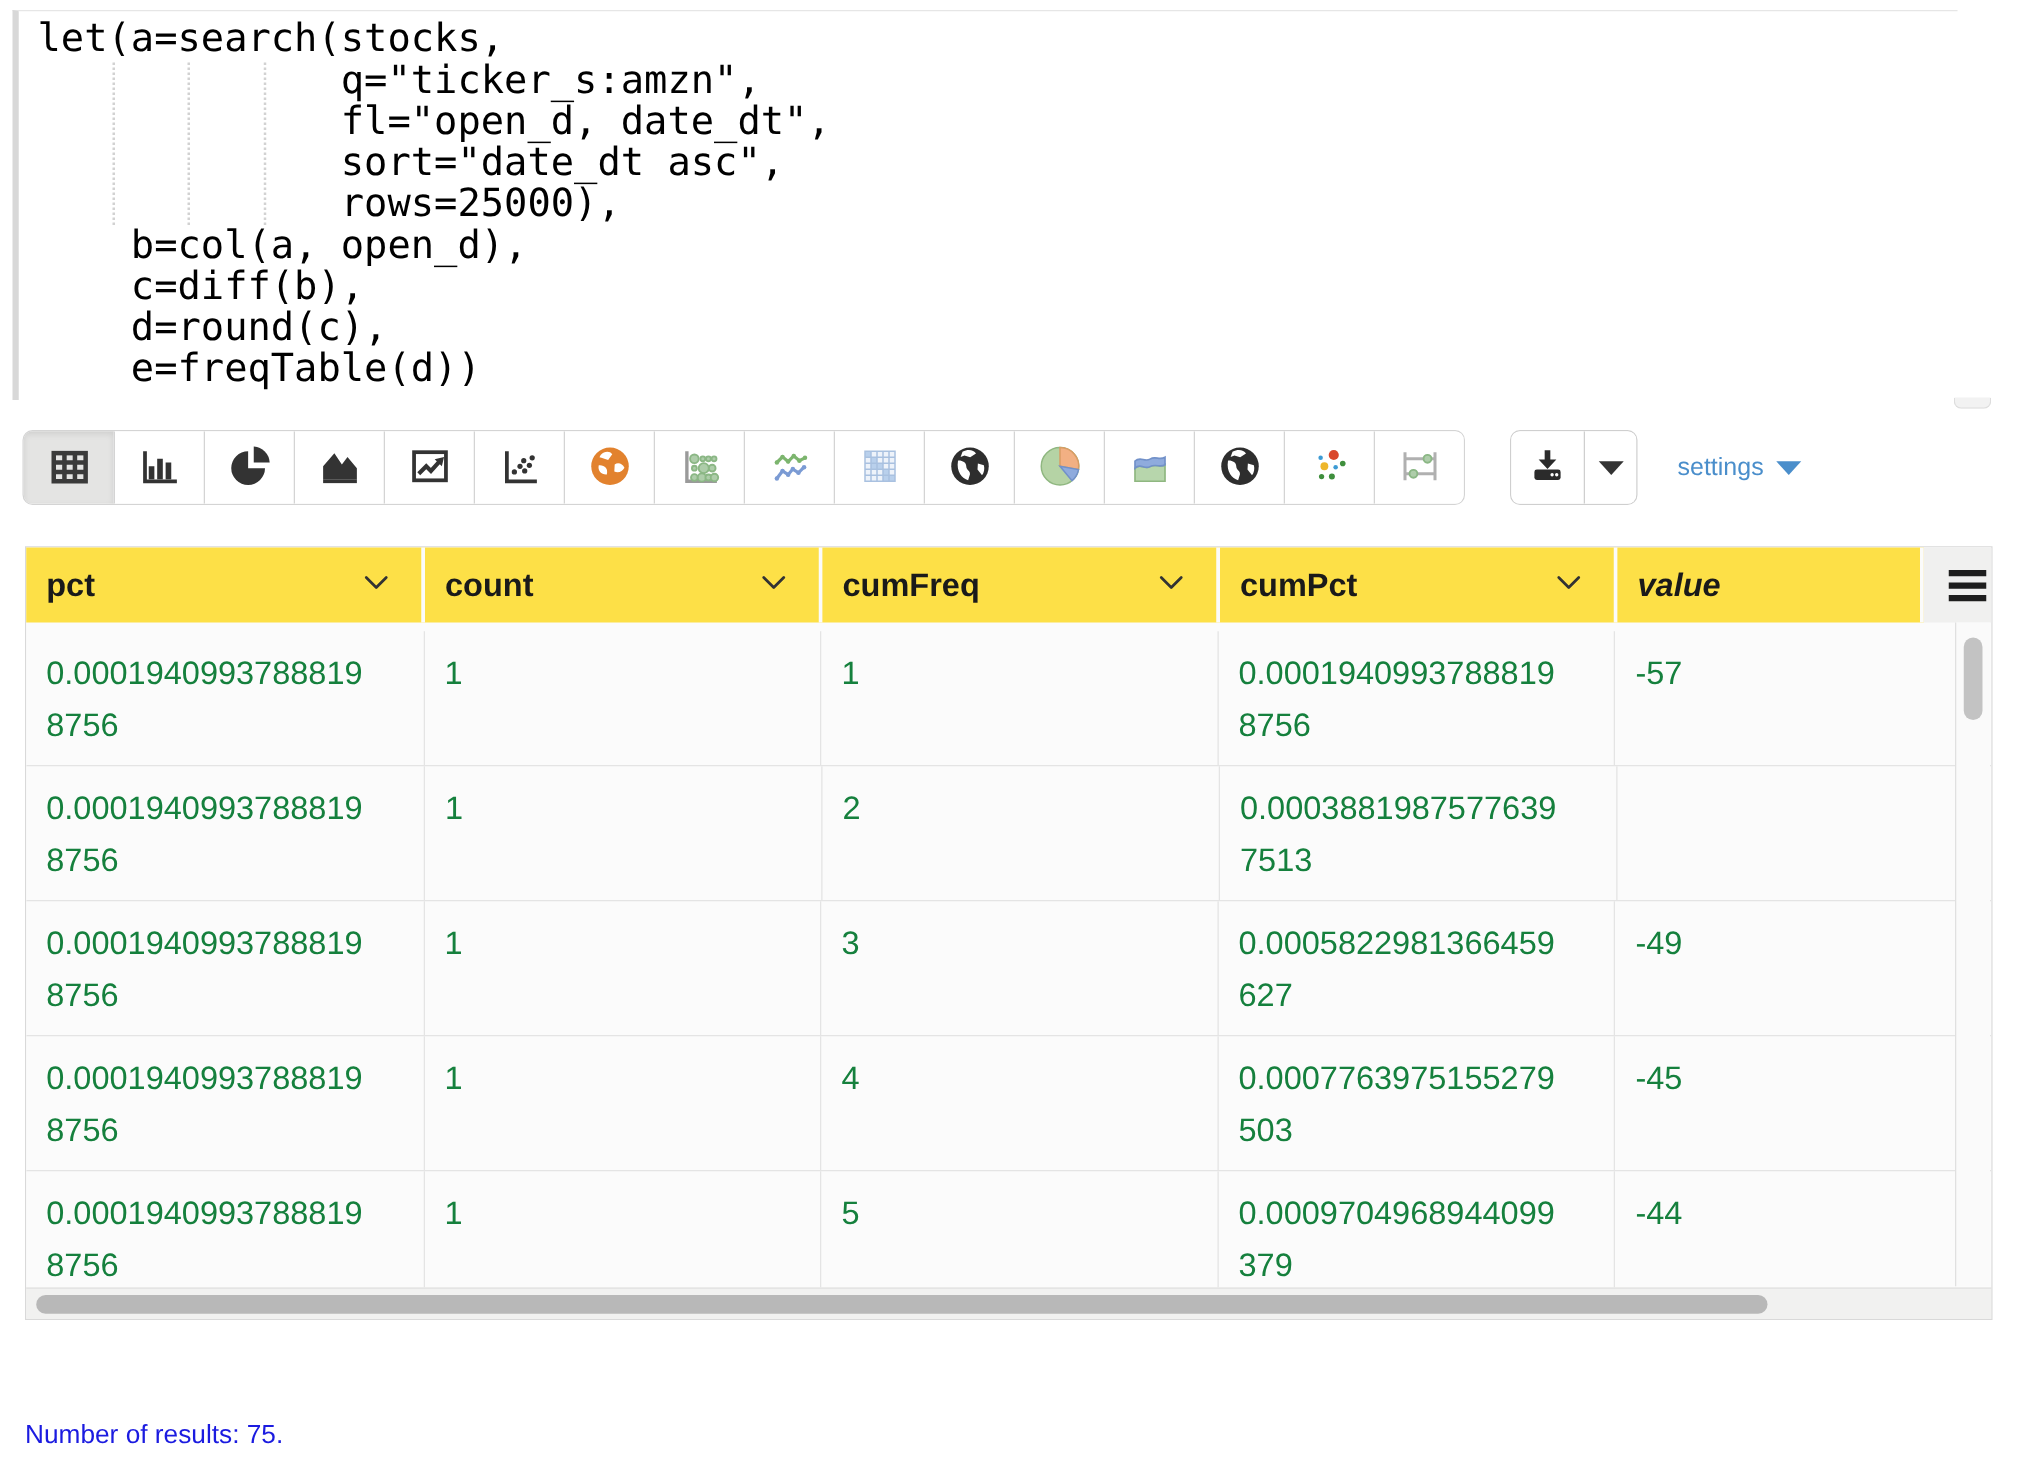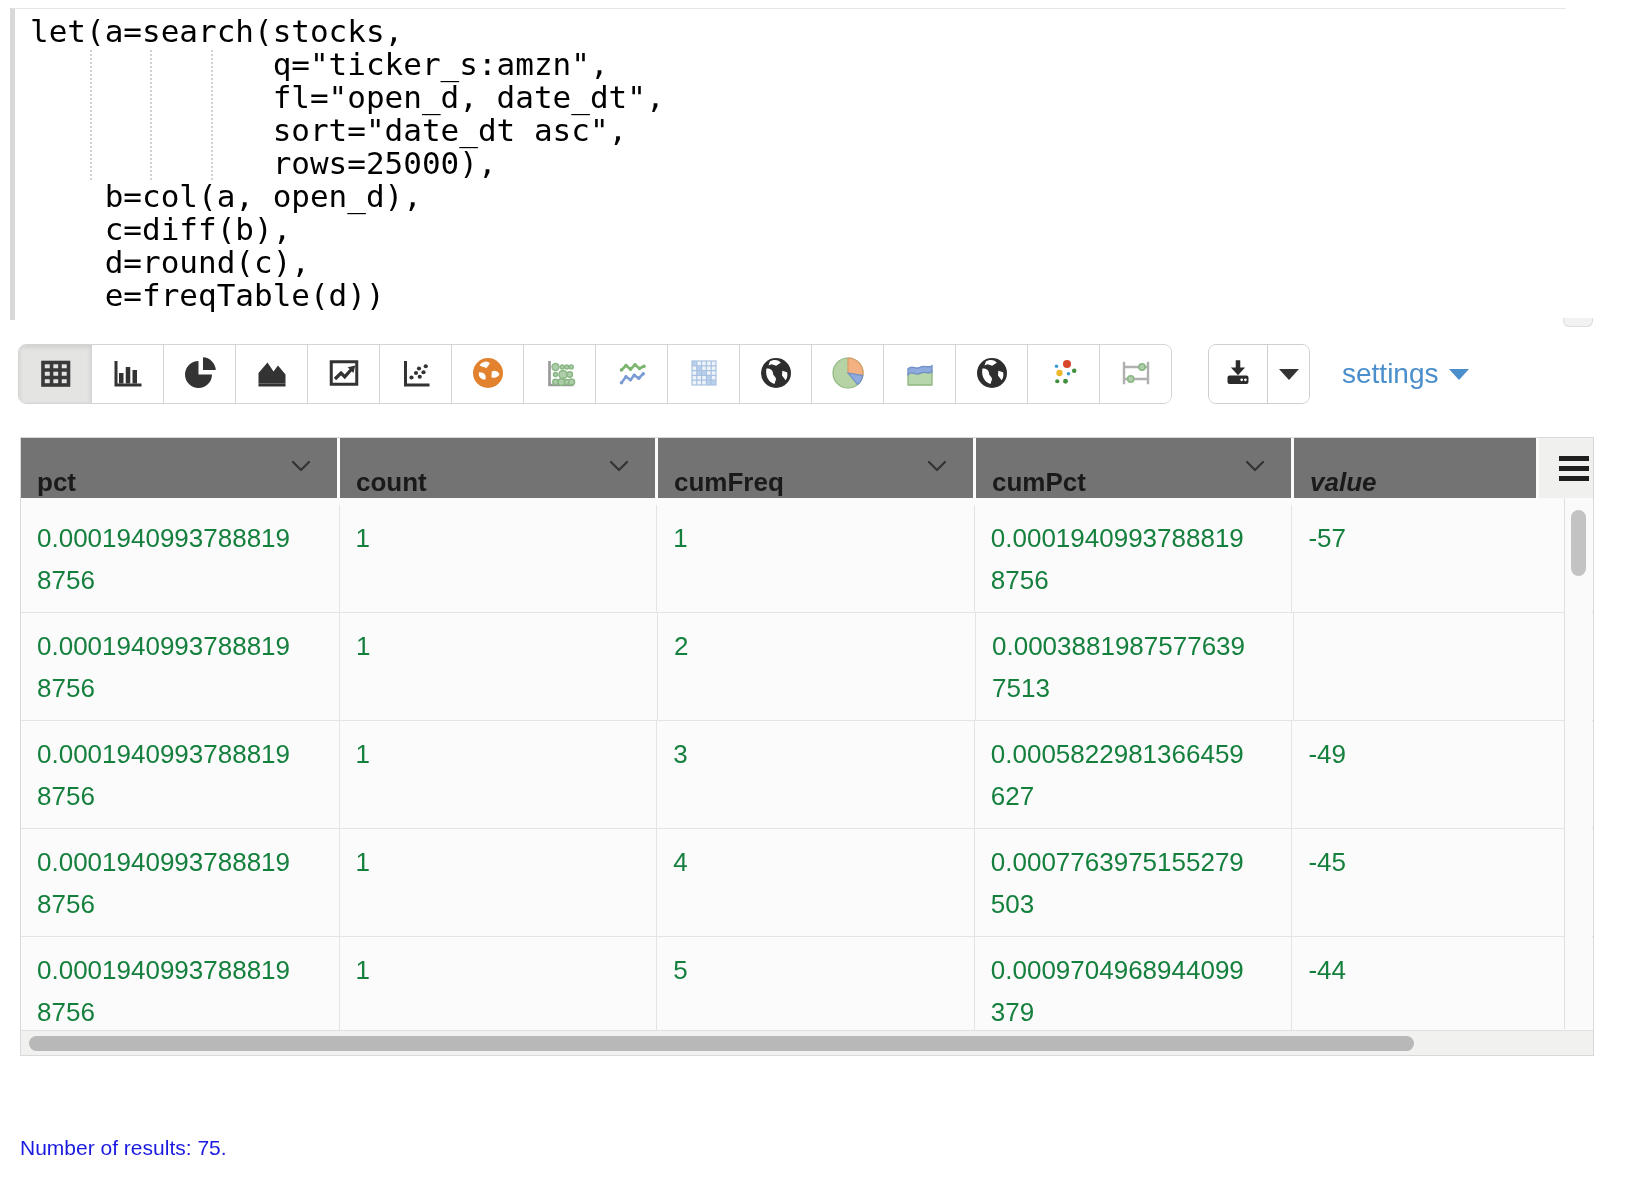--- a/index.html
+++ b/index.html
@@ -59,33 +59,33 @@
   .dl-caret {
     width:42px; height:58px; display:flex; align-items:center; justify-content:center;
     background:#fff; border:none; border-left:1px solid #cfcfcf; cursor:pointer; padding:0;
   }
   .caret-down {
     width:0; height:0; border-left:10px solid transparent;
     border-right:10px solid transparent; border-top:11px solid #333;
   }
   .settings-link {
     margin-left:32px; display:flex; align-items:center; gap:10px;
-    color:#4a8ecb; font-size:28px; cursor:pointer; background:none; border:none;
+    color:#4a8ecb; font-size:20px; cursor:pointer; background:none; border:none;
     font-family:"Liberation Sans", sans-serif;
   }
   .settings-link .caret-down { border-top-color:#4a8ecb; }
 
   
   .grid {
     position:relative; margin:33px 0 0 20px; width:1574px;
     border:1px solid #d9d9d9; background:#fbfbfb;
   }
   .grid-header { display:flex; height:60px; background:#fbfbfb; }
   .gh-cell {
-    background:#737373; display:flex; align-items:flex-end;
+    background:#fde047; display:flex; align-items:center;
     padding-left:16px; position:relative;
     font-weight:bold; font-size:26px; color:#1a1a1a;
     border-right:3px solid #fbfbfb; cursor:pointer;
   }
   .gh-cell .chev { position:absolute; right:26px; top:22px; }
   .c-pct { width:319px; } .c-count { width:318px; } .c-cumfreq { width:318px; }
   .c-cumpct { width:318px; } .c-value { width:245px;font-style:italic; } .c-menu { width:54px; border-right:none; }
   .gh-menu {
     background:#f0f0ef; display:flex; align-items:center; justify-content:center;
     cursor:pointer;

